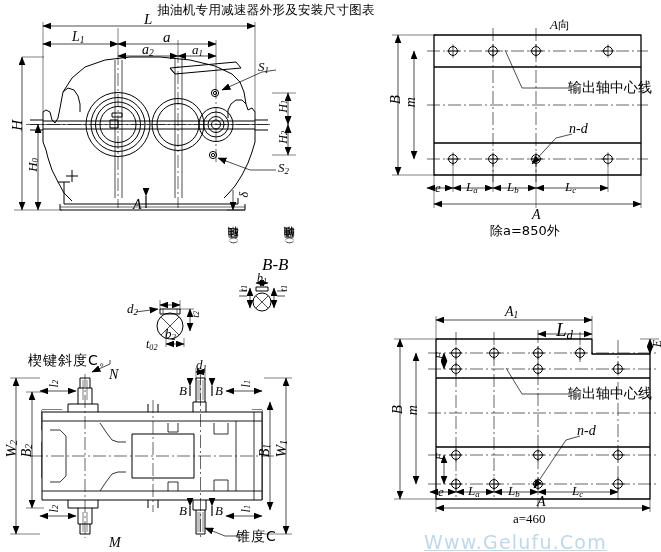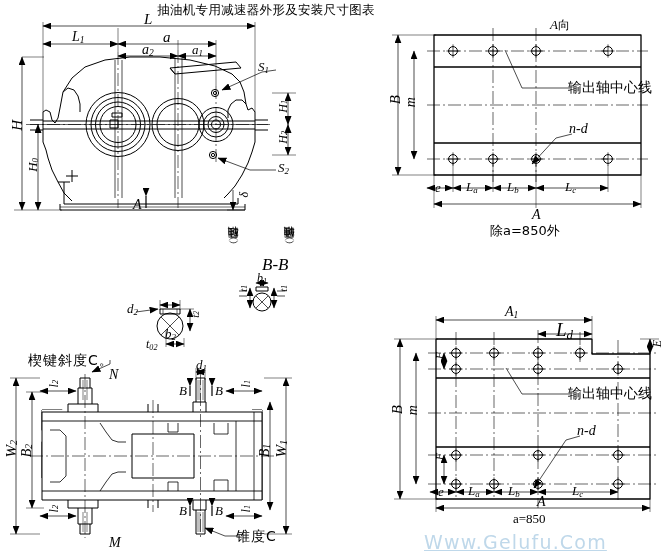--- a/index.html
+++ b/index.html
@@ -434,21 +434,21 @@
   <div class="lbl ital vert" style="left:434px;top:453px;font-size:12px;">F</div>
   <div class="lbl ital vert" style="left:390px;top:405px;font-size:15px;">B</div>
   <div class="lbl ital vert" style="left:406px;top:405px;font-size:14px;">m</div>
   <div class="lbl cn" style="left:568px;top:386px;font-size:14px;">输出轴中心线</div>
   <div class="lbl ital" style="left:577px;top:424px;font-size:14px;">n-d</div>
   <div class="lbl ital" style="left:438px;top:485px;font-size:13px;">e</div>
   <div class="lbl ital" style="left:468px;top:484px;font-size:13px;"><span>L</span><span class="sub">a</span></div>
   <div class="lbl ital" style="left:508px;top:484px;font-size:13px;"><span>L</span><span class="sub">b</span></div>
   <div class="lbl ital" style="left:572px;top:484px;font-size:13px;"><span>L</span><span class="sub">c</span></div>
   <div class="lbl ital" style="left:537px;top:495px;font-size:14px;">A</div>
-  <div class="lbl" style="left:513px;top:512px;font-size:13px;">a=850</div>
+  <div class="lbl" style="left:513px;top:512px;font-size:13px;">a=460</div>
 
   <div class="lbl ital" style="left:262px;top:256px;font-size:17px;">B-B</div>
   <div class="lbl cn vert" style="left:228px;top:247px;font-size:11px;">（圆柱轴）</div>
   <div class="lbl cn vert" style="left:284px;top:247px;font-size:11px;">（圆锥轴）</div>
   <div class="lbl ital vert" style="left:238px;top:285px;font-size:11px;"><span>t</span><span class="sub">1</span></div>
   <div class="lbl ital vert" style="left:278px;top:285px;font-size:11px;"><span>t</span><span class="sub">1</span></div>
   <div class="lbl ital" style="left:257px;top:272px;font-size:12px;"><span>b</span><span class="sub">1</span></div>
 
   <div class="lbl ital" style="left:127px;top:302px;font-size:13px;"><span>d</span><span class="sub">2</span></div>
   <div class="lbl ital" style="left:165px;top:283px;font-size:13px;margin-top:44px;"><span>b</span><span class="sub">2</span></div>

